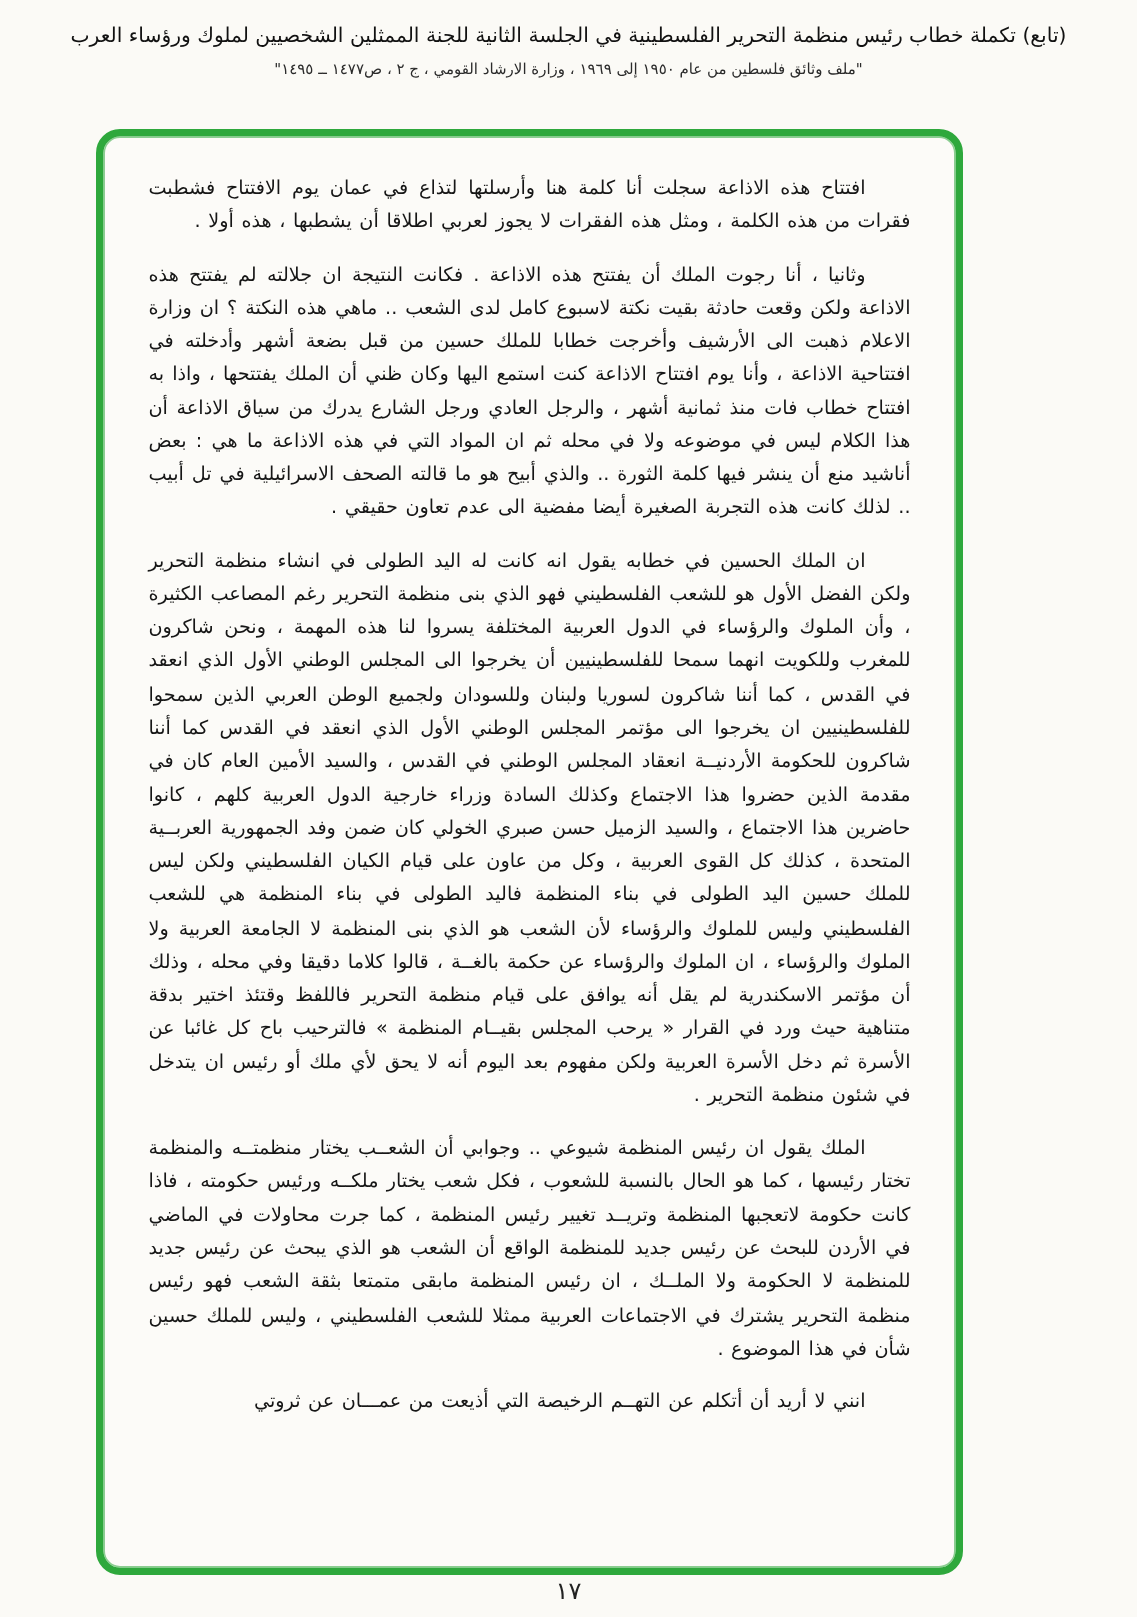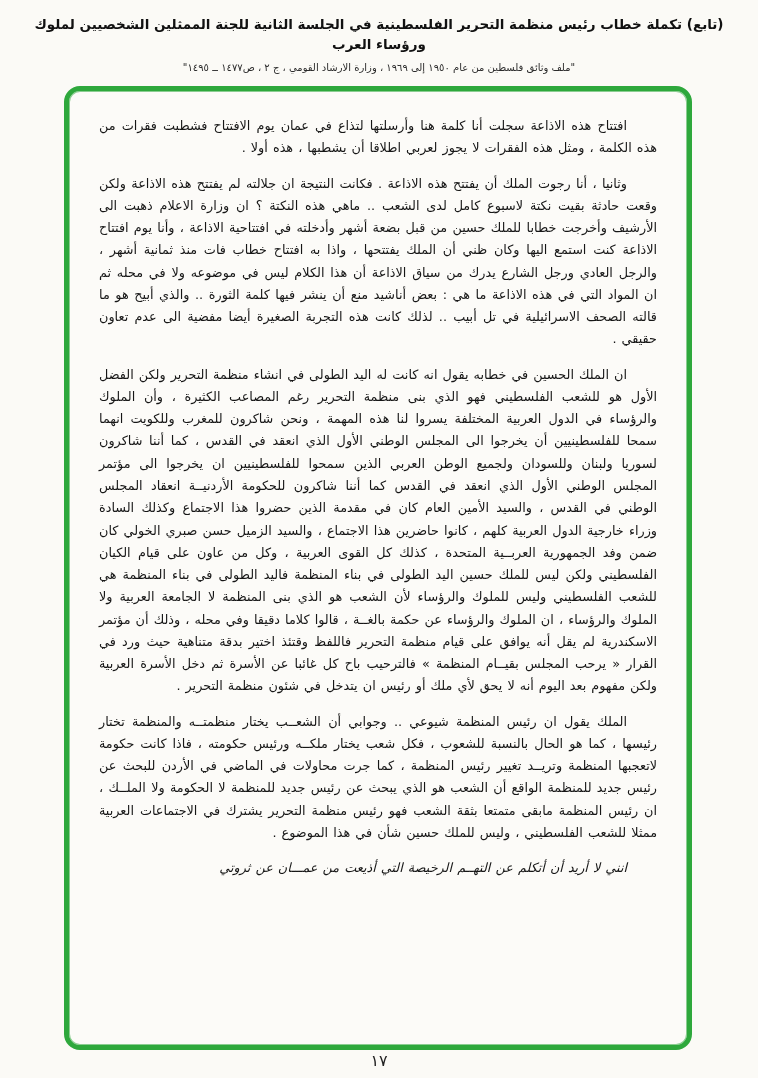--- a/index.html
+++ b/index.html
@@ -16,53 +16,53 @@
     position:relative;
     overflow:hidden;
   }
   .page{position:absolute;inset:0;}
   .header{
     position:absolute;top:14px;left:0;right:0;
     text-align:center;
     padding:0 10px;
   }
   .title{
-    font-weight:bold;
+    font-weight:normal;
     font-size:13.5px;
     line-height:1.5;
     letter-spacing:0.2px;
     color:#111;
   }
   .citation{
     margin-top:7px;
     font-size:10px;
     color:#2b2b2b;
   }
   .frame{
     position:absolute;
     left:64px;top:86px;
-    width:628px;height:964px;
+    width:578px;height:964px;
     box-sizing:border-box;
     border:5px solid var(--frame-border);
     border-radius:16px;
     box-shadow:inset 0 0 0 1px rgba(46,168,60,0.55);
     padding:24px 30px 20px 30px;
     overflow:hidden;
     background:#fcfbf8;
   }
   .para{
     margin:0 0 13px 0;
     font-size:12.8px;
     line-height:1.74;
     text-align:justify;
     text-indent:30px;
     color:#161616;
     word-spacing:1px;
   }
-  .para:last-child{margin-bottom:0;font-style:italic;}
+  .para:last-child{margin-bottom:0;}
   .page-number{
     position:absolute;
     bottom:8px;left:0;right:0;
     text-align:center;
     font-size:16px;
     color:#222;
   }
 </style>
 </head>
 <body>

